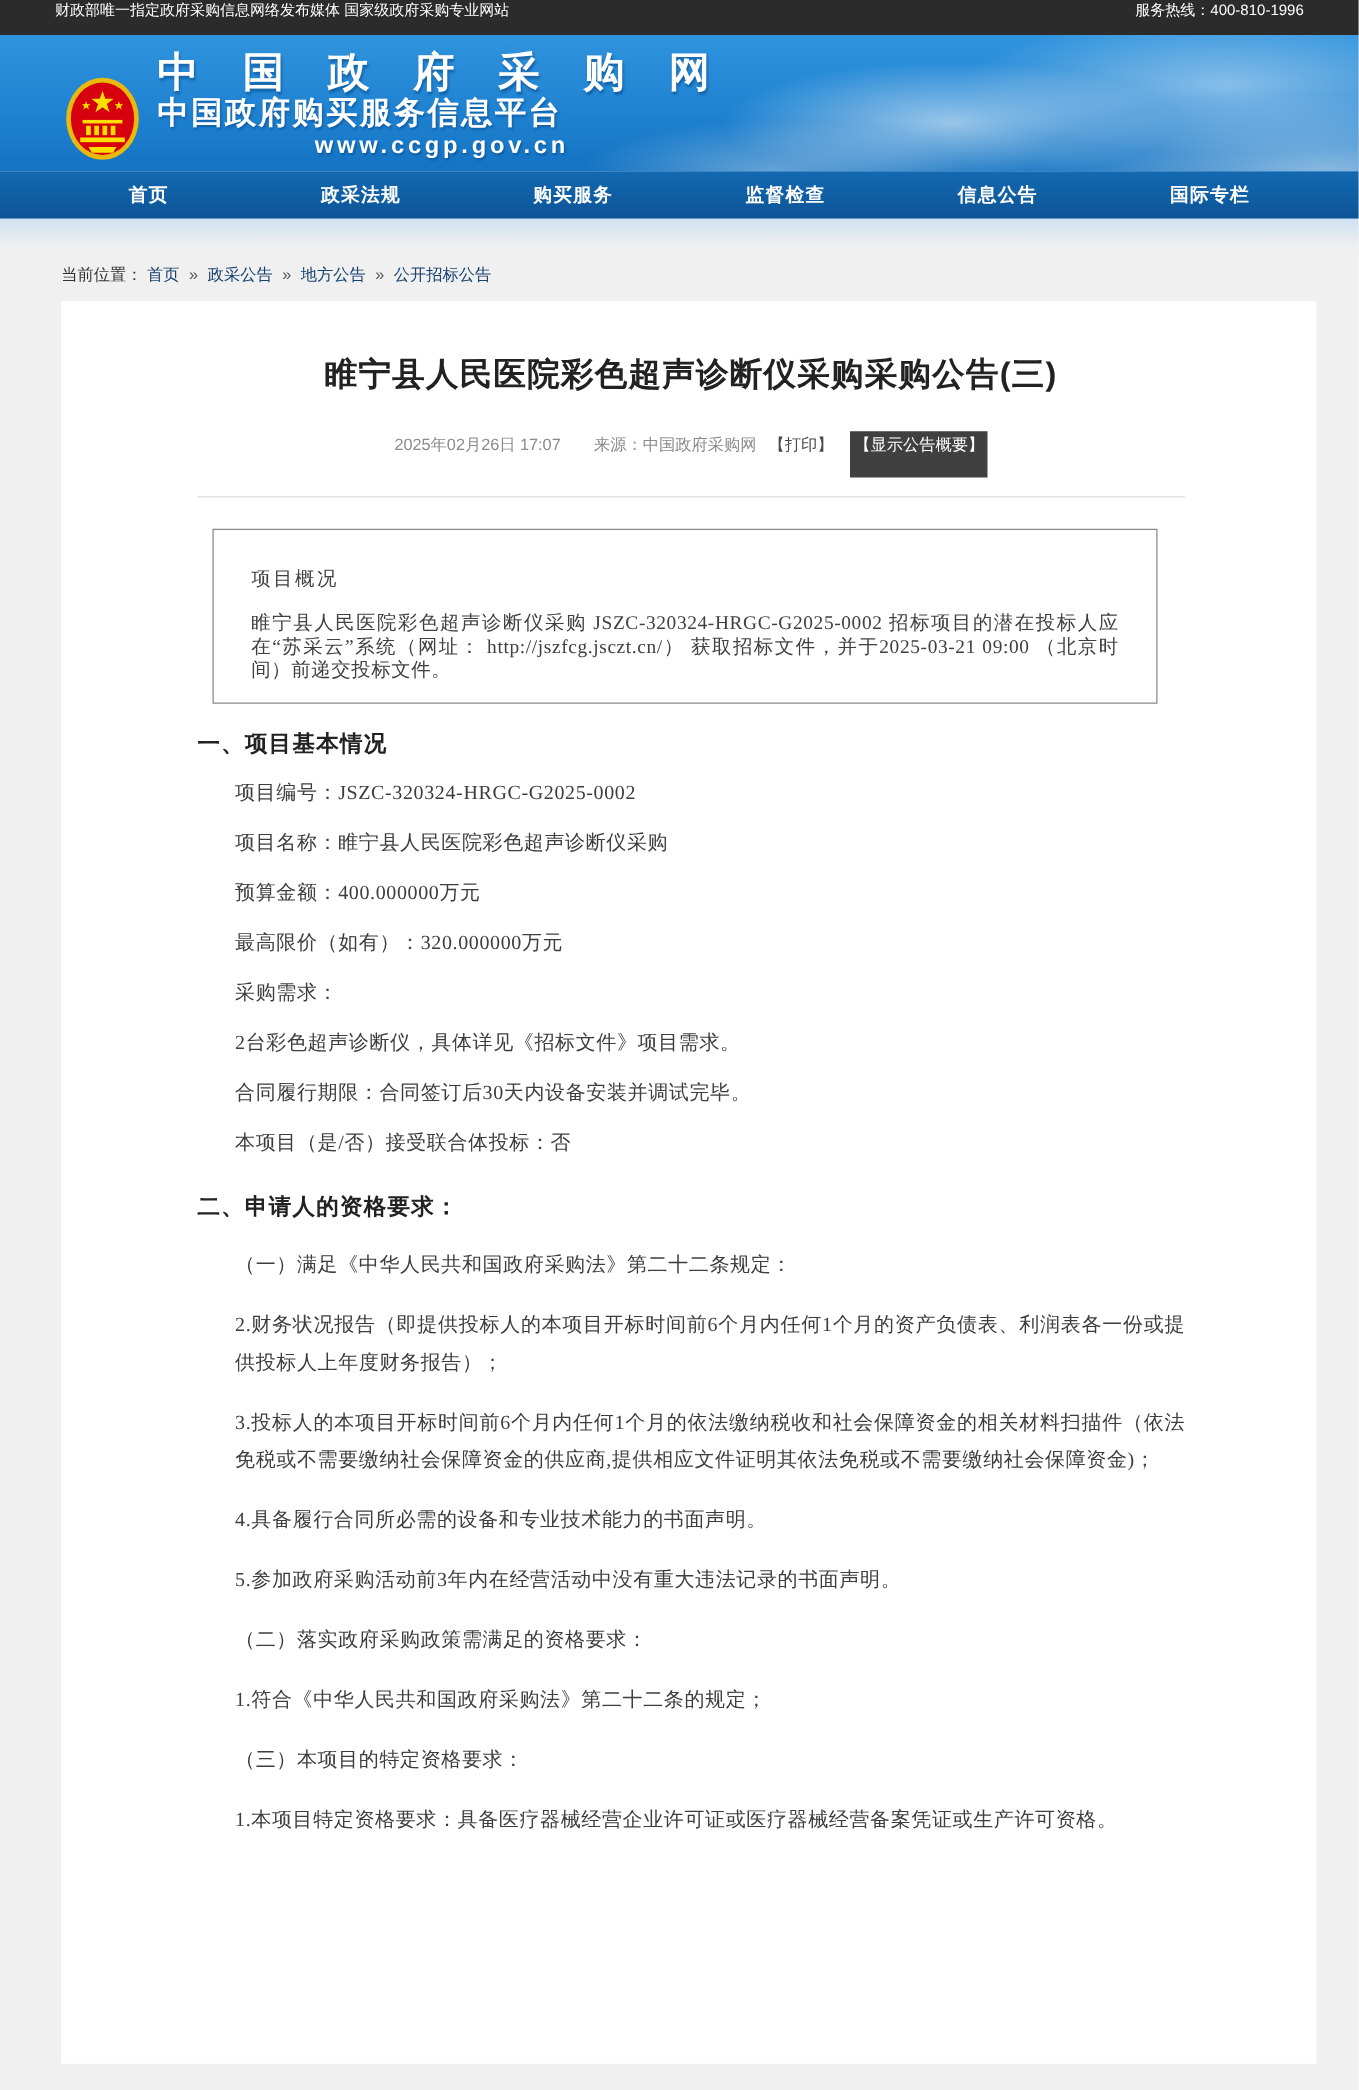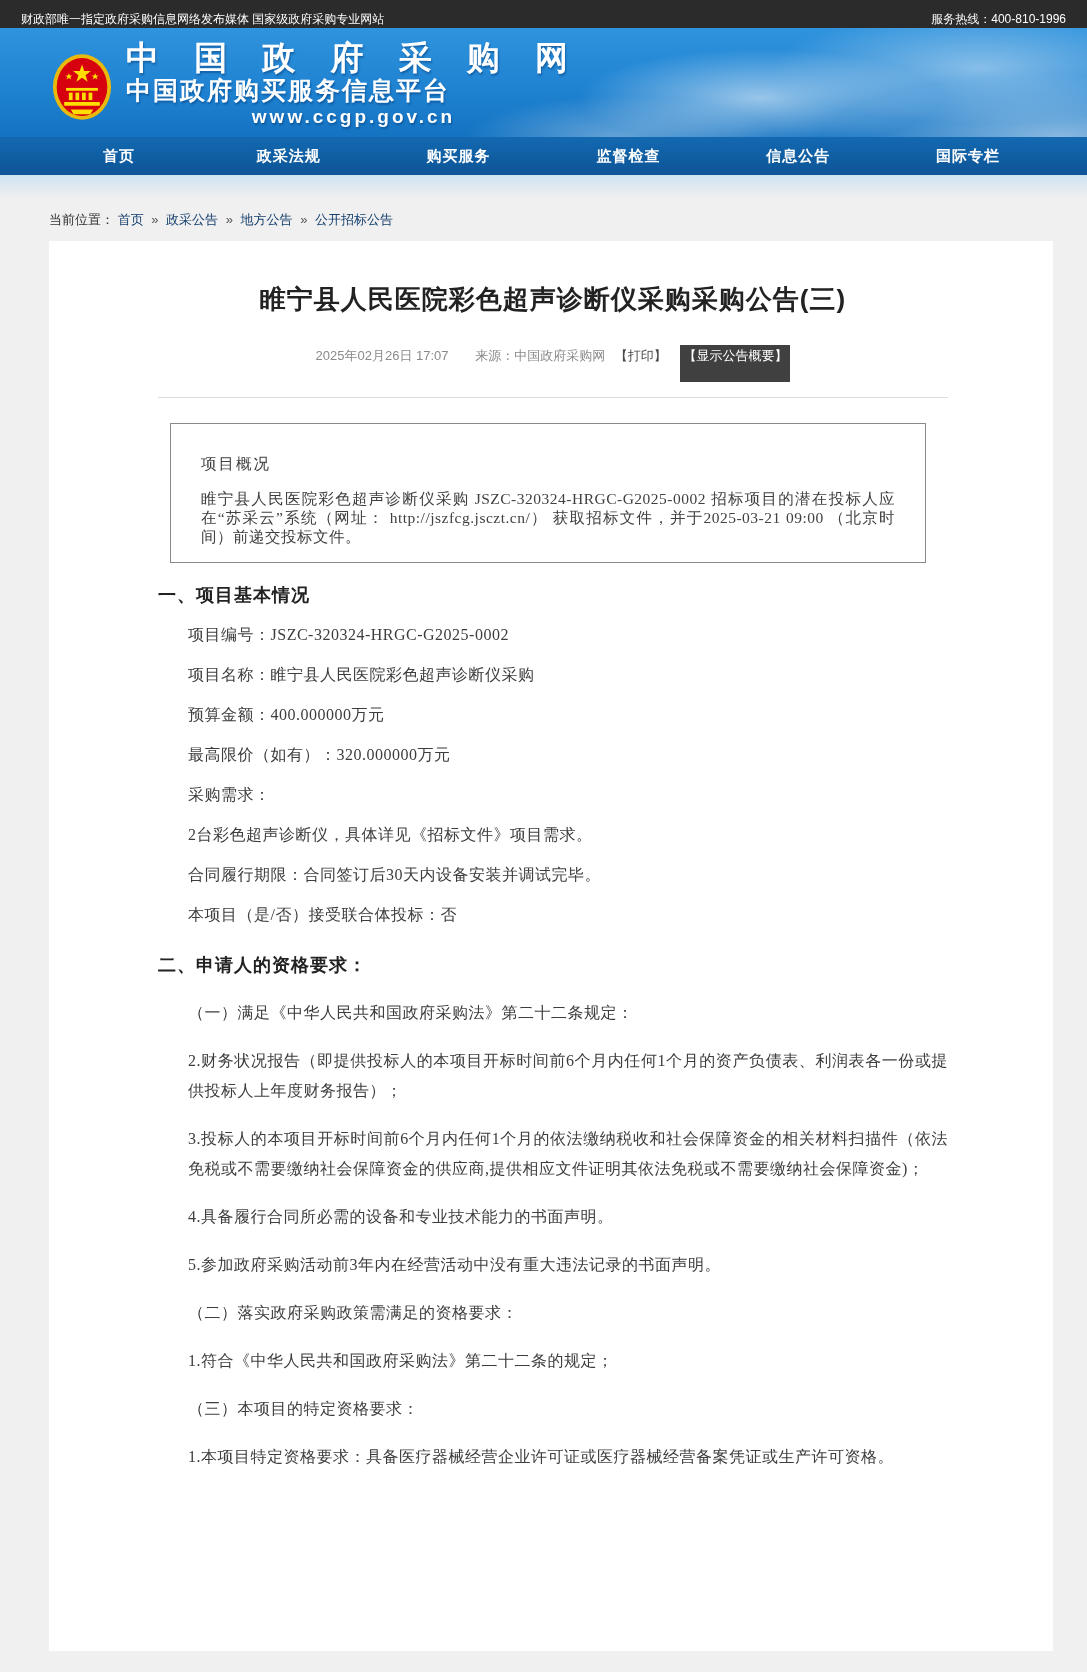--- a/index.html
+++ b/index.html
@@ -4,37 +4,37 @@
 <style>
   * { margin:0; padding:0; box-sizing:border-box; }
   html,body { width:1087px; }
   body {
     height:1672px; background:#f0f0f0; position:relative; overflow:hidden;
     font-family:"Liberation Sans", sans-serif; color:#333;
   }
   
   .topbar {
     height:28px; background:#2b2b2b; color:#fff;
-    display:flex; justify-content:space-between; align-items:flex-end;
-    padding:0 21px; font-size:12px;
+    display:flex; justify-content:space-between; align-items:flex-start;
+    padding:0 44px; font-size:12px;
   }
   
   .banner {
     height:109px; position:relative; overflow:hidden;
     background:linear-gradient(180deg,#2f93dd 0%, #1f83d2 55%, #1473c2 100%);
   }
   .banner .clouds {
     position:absolute; inset:0;
     background:
       radial-gradient(ellipse 260px 70px at 760px 70px, rgba(255,255,255,.55), rgba(255,255,255,0) 70%),
       radial-gradient(ellipse 300px 80px at 980px 40px, rgba(255,255,255,.45), rgba(255,255,255,0) 70%),
       radial-gradient(ellipse 220px 60px at 620px 110px, rgba(255,255,255,.35), rgba(255,255,255,0) 70%),
       radial-gradient(ellipse 340px 90px at 1060px 110px, rgba(255,255,255,.5), rgba(255,255,255,0) 70%);
   }
-  .banner-inner { position:relative; display:flex; align-items:center; padding:12px 0 0 52px; }
+  .banner-inner { position:relative; display:flex; align-items:flex-end; padding:12px 0 0 52px; }
   .emblem { width:60px; height:68px; margin-top:4px; flex:none; }
   .site-text { margin-left:14px; color:#fff; }
   .site-title {
     font-size:33px; font-weight:bold; letter-spacing:13px; line-height:36px;
     text-shadow:1px 2px 2px rgba(0,50,110,.45); white-space:nowrap;
   }
   .site-subtitle {
     font-size:25px; font-weight:bold; letter-spacing:2px; line-height:29px;
     text-shadow:1px 2px 2px rgba(0,50,110,.45); white-space:nowrap;
   }

